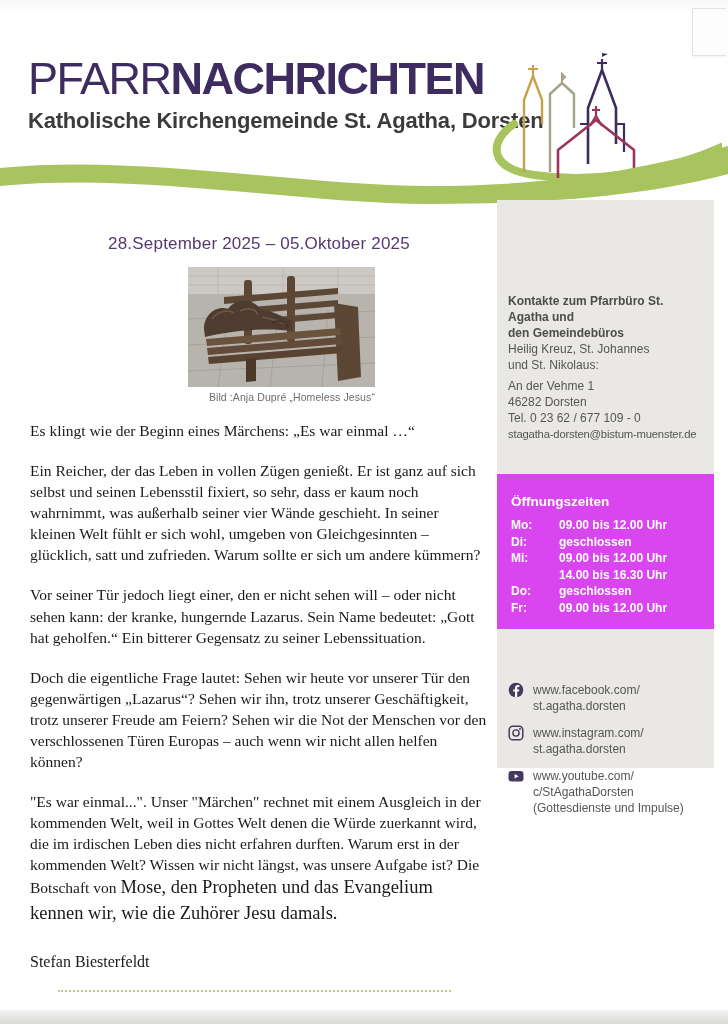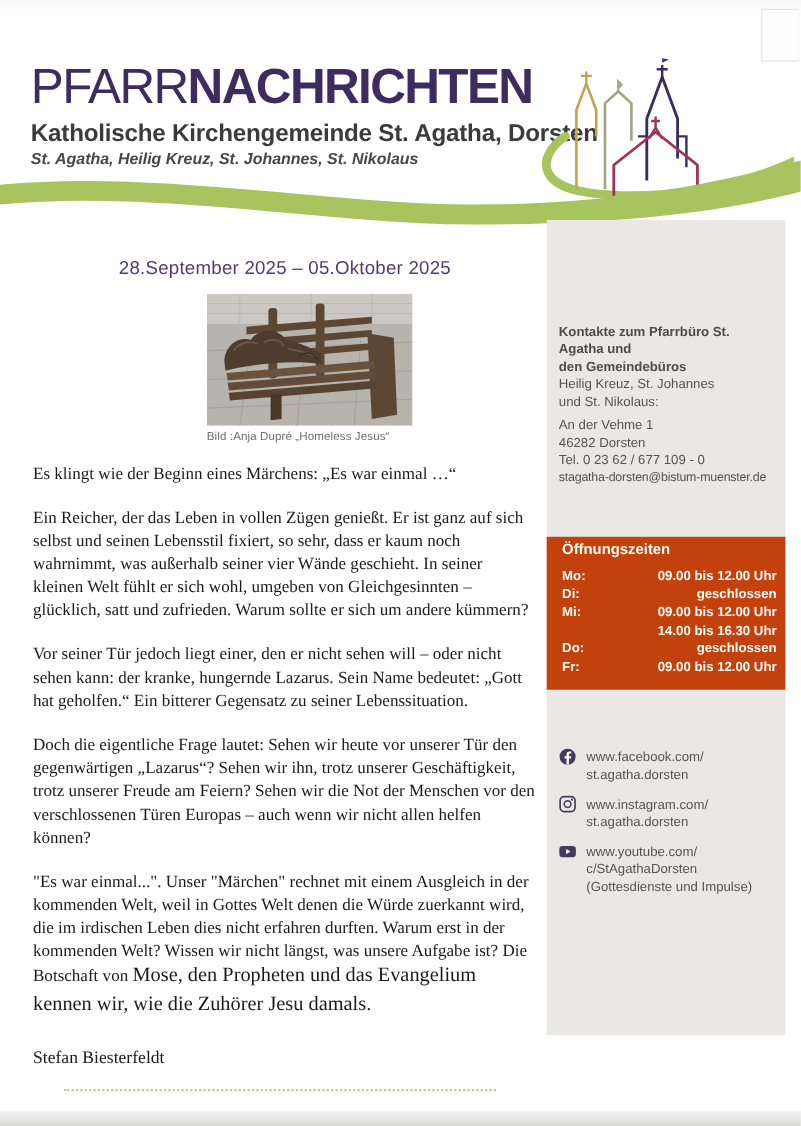--- a/index.html
+++ b/index.html
@@ -22,58 +22,57 @@
   .subtitle{margin-top:7px;font-size:22px;font-weight:700;color:#3b3b3b;letter-spacing:-.2px;}
   .parishes{margin-top:3px;font-size:14.5px;font-weight:700;font-style:italic;color:#474747;}
   .churches{position:absolute;top:52px;right:6px;width:238px;height:152px;}
   .wave{position:absolute;top:142px;left:0;width:728px;height:72px;}
   
   .content{position:absolute;left:30px;top:218px;width:458px;color:#1a1a1a;}
   .date-heading{font-family:"Liberation Sans",sans-serif;font-size:17px;color:#55396f;
     text-align:center;letter-spacing:.2px;margin-top:16px;}
   .figure{width:187px;margin:13px 0 0 158px;}
   .figure svg{display:block;width:187px;height:120px;}
-  .caption{margin-top:4px;font-size:10.5px;color:#6d6d6d;text-align:left;letter-spacing:.1px;}
+  .caption{margin-top:4px;font-size:10.5px;color:#6d6d6d;text-align:right;letter-spacing:.1px;}
   .article{font-family:"Liberation Serif",serif;font-size:15.5px;line-height:1.36;}
   .article p{margin:0 0 0 0;padding-top:19px;}
   .article p:first-child{padding-top:17px;}
   .closing-large{font-size:18.5px;}
   .signature{font-family:"Liberation Serif",serif;font-size:16px;margin-top:27px;}
   .dotted-line{position:absolute;left:58px;top:990px;width:393px;height:0;
     border-top:2px dotted #b9cc8c;}
   
-  .sidebar{position:absolute;left:497px;top:200px;width:217px;height:741px;
+  .sidebar{position:absolute;left:497px;top:200px;width:217px;height:568px;
     background:#e9e8e5;color:#555;font-size:12px;line-height:16px;}
   .contact{margin:93px 0 0 11px;width:196px;}
   .contact .b{font-weight:700;color:#4c4c4c;}
   .contact .addr{margin-top:5px;}
   .contact .email{font-size:11.3px;letter-spacing:-.2px;white-space:nowrap;color:#555;text-decoration:none;display:block;}
-  .hours-box{margin-top:46px;background:#c2410c;color:#fdfef7;padding:4px 8px 13px 14px;}
+  .hours-box{margin-top:32px;background:#d946ef;color:#fdfef7;padding:20px 8px 13px 14px;}
   .hours-title{font-size:13.5px;font-weight:700;margin-bottom:7px;}
-  .hours-row{display:flex;font-weight:700;font-size:12px;line-height:16.5px;justify-content:space-between;}
+  .hours-row{display:flex;font-weight:700;font-size:12px;line-height:16.5px;}
   .hours-day{width:48px;flex:none;}
   .links{margin:53px 0 0 11px;}
   .link-row{display:flex;align-items:flex-start;margin-bottom:11px;}
   .link-icon{flex:none;width:16px;height:16px;margin-right:9px;margin-top:0;}
   .link-text{color:#555;text-decoration:none;}
   .link-text span{display:block;}
   .banks{margin:14px 0 0 11px;}
   .bank{margin-bottom:10px;}
   .bank div{letter-spacing:-.1px;}
 </style>
 </head>
 <body>
 
 <div class="top-shade"></div>
 <div class="corner-artifact"></div>
 
 <div class="logo-text">
   <div class="title"><span class="light">PFARR</span><span class="bold">NACHRICHTEN</span></div>
   <div class="subtitle">Katholische Kirchengemeinde St. Agatha, Dorsten</div>
-  <div class="parishes">St. Agatha, Heilig Kreuz, St. Johannes, St. Nikolaus</div>
 </div>
 
 <svg class="churches" viewBox="0 0 238 152" fill="none">
 
   <path d="M30,72 C6,88 2,116 50,123 C112,132 186,119 240,94" stroke="#a7c45f" stroke-width="8" stroke-linecap="round"></path>
 
   <path d="M40,120 V48 L49,24 L58,48 V72" stroke="#c8a24a" stroke-width="2.4" stroke-linejoin="round"></path>
   <path d="M49,24 V13 M44,17 H54" stroke="#c8a24a" stroke-width="2.2"></path>
 
   <path d="M66,120 V42 L78,31 L90,42 V76" stroke="#a5a287" stroke-width="2.4" stroke-linejoin="round"></path>

